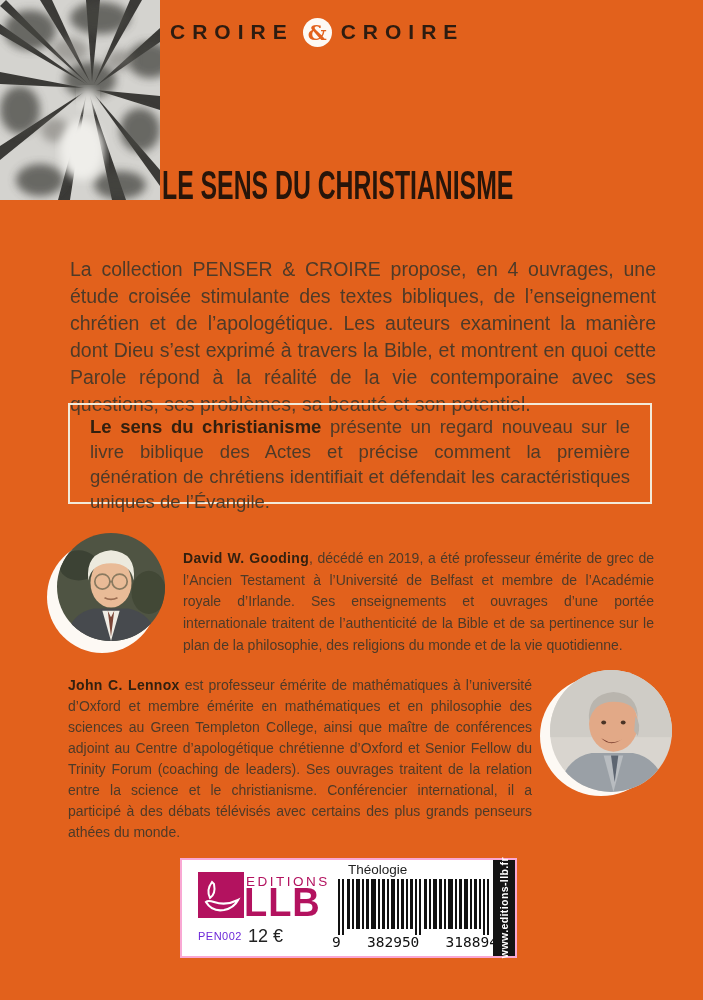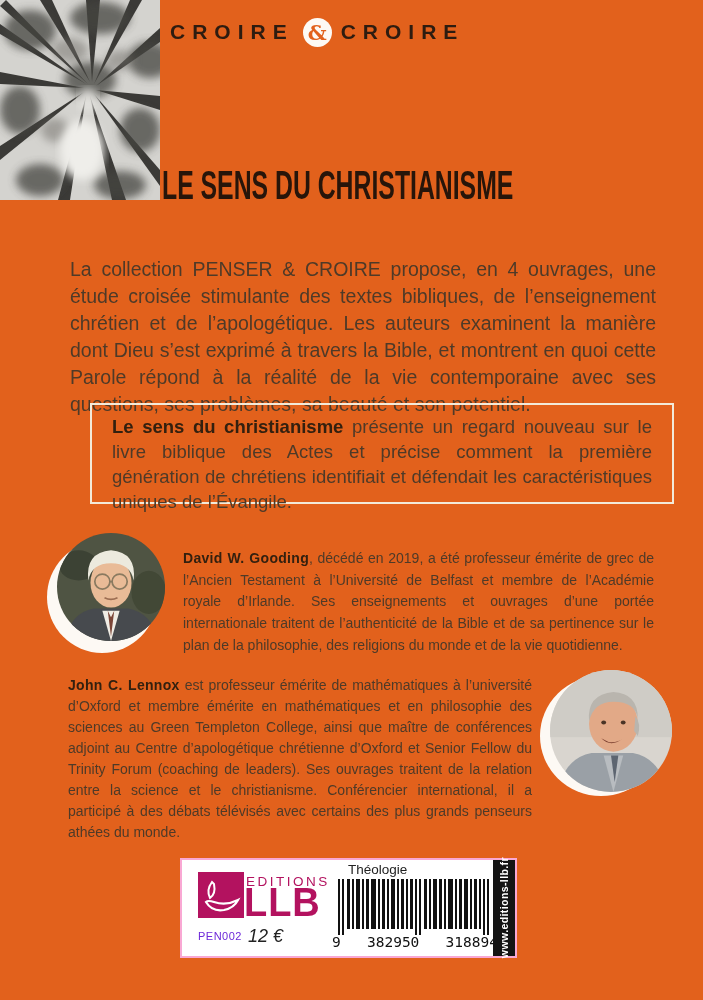--- a/index.html
+++ b/index.html
@@ -30,21 +30,21 @@
   
   #intro{
     position:absolute;left:70px;top:236px;width:586px;
     font-size:19.5px;line-height:27px;color:#4e3a28;text-align:justify;
   }
   
   #highlight-box{
     position:absolute;left:68px;top:403px;width:584px;height:101px;
     border:2.5px solid #f3ead9;box-sizing:border-box;
     padding:9px 20px 12px 20px;
-    font-size:18.5px;line-height:25px;color:#4e3a28;text-align:justify;margin-left:22px;
+    font-size:18.5px;line-height:25px;color:#4e3a28;text-align:justify;
   }
   #highlight-box b{color:#33200f;}
   
   .author-bio{font-size:14px;color:#4e3a28;text-align:justify;}
   .author-bio b{color:#33200f;letter-spacing:0.3px;}
   #gooding-bio{position:absolute;left:183px;top:534px;width:471px;line-height:21.7px;}
   #lennox-bio{position:absolute;left:68px;top:661px;width:464px;line-height:21px;}
   .photo-wrap{position:absolute;}
   .photo-crescent{
     position:absolute;border-radius:50%;background:#fdf9f4;
@@ -69,21 +69,21 @@
   #editions-label{
     position:absolute;left:64px;top:14px;color:#B3125F;
     font-size:13.5px;letter-spacing:2.5px;font-weight:normal;
   }
   #llb-label{
     position:absolute;left:62px;top:20px;color:#B3125F;
     font-size:40px;font-weight:bold;letter-spacing:1px;
     transform:scaleX(0.95);transform-origin:left top;
   }
   #ref-code{position:absolute;left:16px;top:70px;color:#6d28d9;font-size:11px;letter-spacing:0.5px;}
-  #price{position:absolute;left:66px;top:66px;color:#222;font-size:18px;font-style:italic;}
+  #price{position:absolute;left:66px;top:66px;color:#222;font-size:18px;}
   #category-label{position:absolute;left:166px;top:2px;color:#222;font-size:13.5px;}
   #barcode{position:absolute;left:156px;top:19px;width:158px;height:56px;}
   #barcode-digits{
     position:absolute;left:150px;top:74px;width:166px;
     display:flex;justify-content:space-between;
     color:#111;font-size:14.5px;font-family:"DejaVu Sans Mono", monospace;
   }
   #website-strip{
     position:absolute;right:0;top:0;width:22px;height:96px;background:#141414;
     display:flex;align-items:center;justify-content:center;

